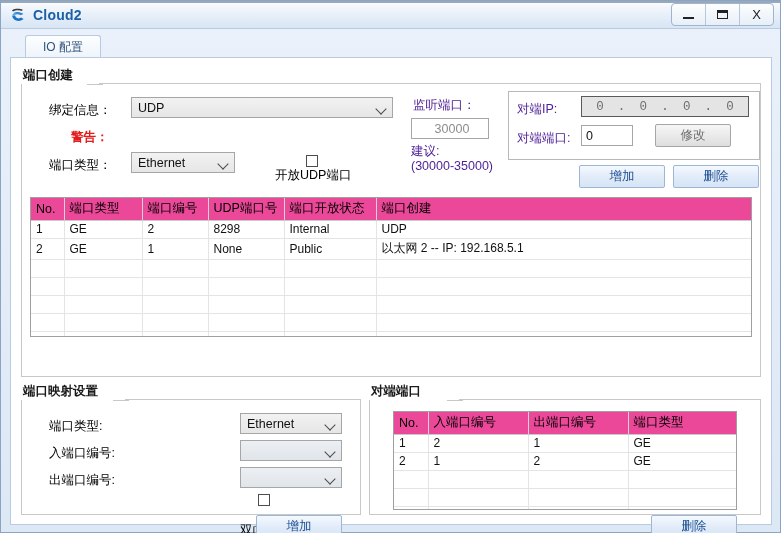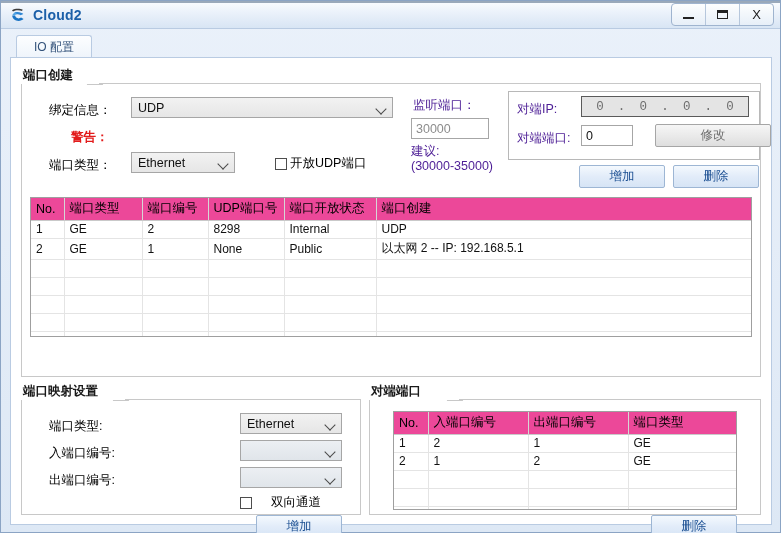--- a/index.html
+++ b/index.html
@@ -44,21 +44,21 @@
   .tabstrip{
     position:absolute;left:9px;top:33px;width:762px;height:491px;box-sizing:border-box;
   }
   .tabrow{height:24px;display:flex;align-items:flex-end;padding-left:6px;}
   .tab{
     height:23px;min-width:76px;box-sizing:border-box;
     display:flex;align-items:center;justify-content:center;
     background:linear-gradient(180deg,#fdfeff 0%,#eef4fb 100%);
     border:1px solid #b9cbe2;border-bottom:none;
     border-radius:3px 3px 0 0;
-    font-size:12px;color:#33527a;padding:0 14px;
+    font-size:12px;color:#33527a;padding:0 14px;margin-left:9px;
   }
   .tabbody{
     position:absolute;left:0;top:23px;width:762px;height:468px;box-sizing:border-box;
     background:#ffffff;border:1px solid #b9cbe2;
   }
   
   .group{position:absolute;box-sizing:border-box;}
   .group .gtitle{
     position:absolute;left:0;top:0;height:17px;line-height:17px;
     font-weight:bold;font-size:12.5px;color:#1a1a1a;
@@ -91,39 +91,39 @@
   .combo .chev{
     position:absolute;right:7px;top:7px;width:7px;height:7px;
     border-left:1.6px solid #4a4a4a;border-bottom:1.6px solid #4a4a4a;
     transform:rotate(-45deg);
   }
   .inputbox{
     position:absolute;box-sizing:border-box;height:21px;background:#fff;
     border:1px solid #a6a6a6;display:flex;align-items:center;
     padding-left:4px;font-size:12.5px;color:#111;
   }
-  .inputbox.dim{color:#8d8d8d;}
+  .inputbox.dim{color:#8d8d8d;justify-content:center;}
   .ipbox{
     position:absolute;box-sizing:border-box;height:21px;
     background:#e4e4e4;border:1px solid #5a5a5a;
     display:flex;align-items:center;justify-content:space-evenly;
     font-size:12.5px;color:#6f6f6f;font-family:"Liberation Mono","DejaVu Sans Mono",monospace;
   }
   .btn{
     position:absolute;box-sizing:border-box;height:23px;
     background:linear-gradient(180deg,#f4f9fe 0%,#e2ecf9 50%,#d6e4f5 100%);
     border:1px solid #9db6d4;border-radius:2px;
     display:flex;align-items:center;justify-content:center;
     font-size:12.5px;color:#1b4f92;
   }
   .btn.gray{
     background:linear-gradient(180deg,#f6f6f6 0%,#e9e9e9 55%,#dedede 100%);
     border:1px solid #a6a6a6;color:#6f6f6f;
   }
-  .chk{position:absolute;display:flex;align-items:center;font-size:12.5px;color:#000;}
+  .chk{position:absolute;display:flex;align-items:center;font-size:12.5px;color:#000;flex-direction:column;}
   .chk .box{
     width:12px;height:12px;box-sizing:border-box;
     border:1px solid #4d4d4d;background:#fff;margin-right:3px;flex:0 0 auto;
   }
   .innerframe{position:absolute;box-sizing:border-box;border:1px solid #b8b8b8;}
   
   .tablewrap{position:absolute;box-sizing:border-box;border:1px solid #9f9f9f;background:#fff;overflow:hidden;}
   table.grid{border-collapse:collapse;width:100%;table-layout:fixed;font-size:12px;}
   table.grid th{
     font-weight:normal;text-align:left;padding:2px 0 3px 5px;
@@ -216,21 +216,21 @@
           <span>.</span>
           <span>0</span>
           <span>.</span>
           <span>0</span>
         </div>
 
         <div class="lbl dim" style="left:496px;top:63px;">对端端口:</div>
         <div class="inputbox" style="left:560px;top:58px;width:52px;">
           <span>0</span>
         </div>
-        <div class="btn gray" style="left:634px;top:57px;width:116px;font-family:Liberation Serif, serif;">
+        <div class="btn gray" style="left:634px;top:57px;width:76px;font-family:Liberation Serif, serif;">
           <span>修改</span>
         </div>
 
         <div class="btn" style="left:558px;top:98px;width:86px;">
           <span>增加</span>
         </div>
         <div class="btn" style="left:652px;top:98px;width:86px;">
           <span>删除</span>
         </div>
 

